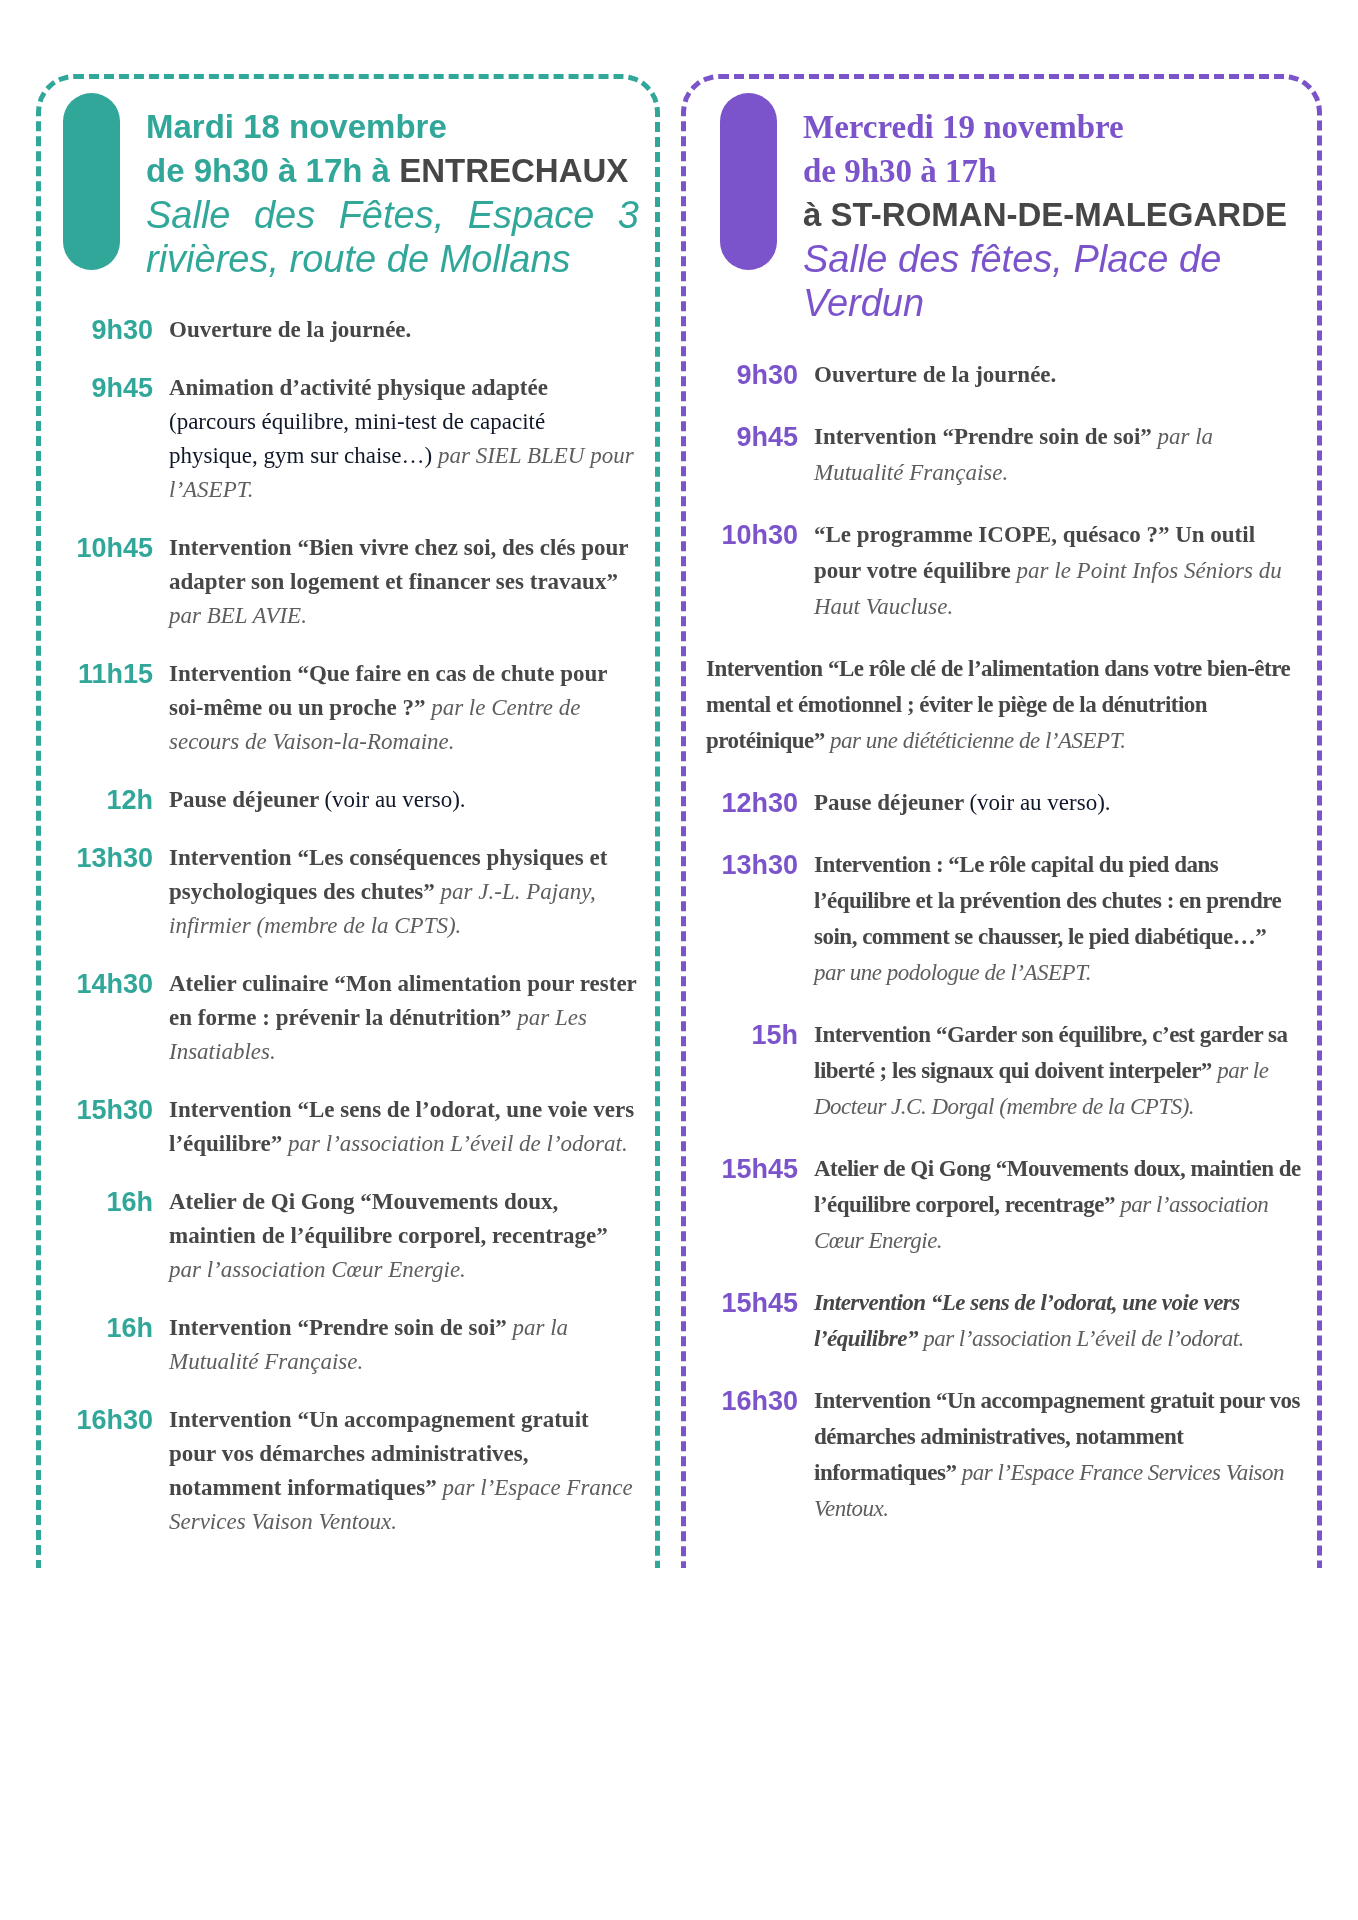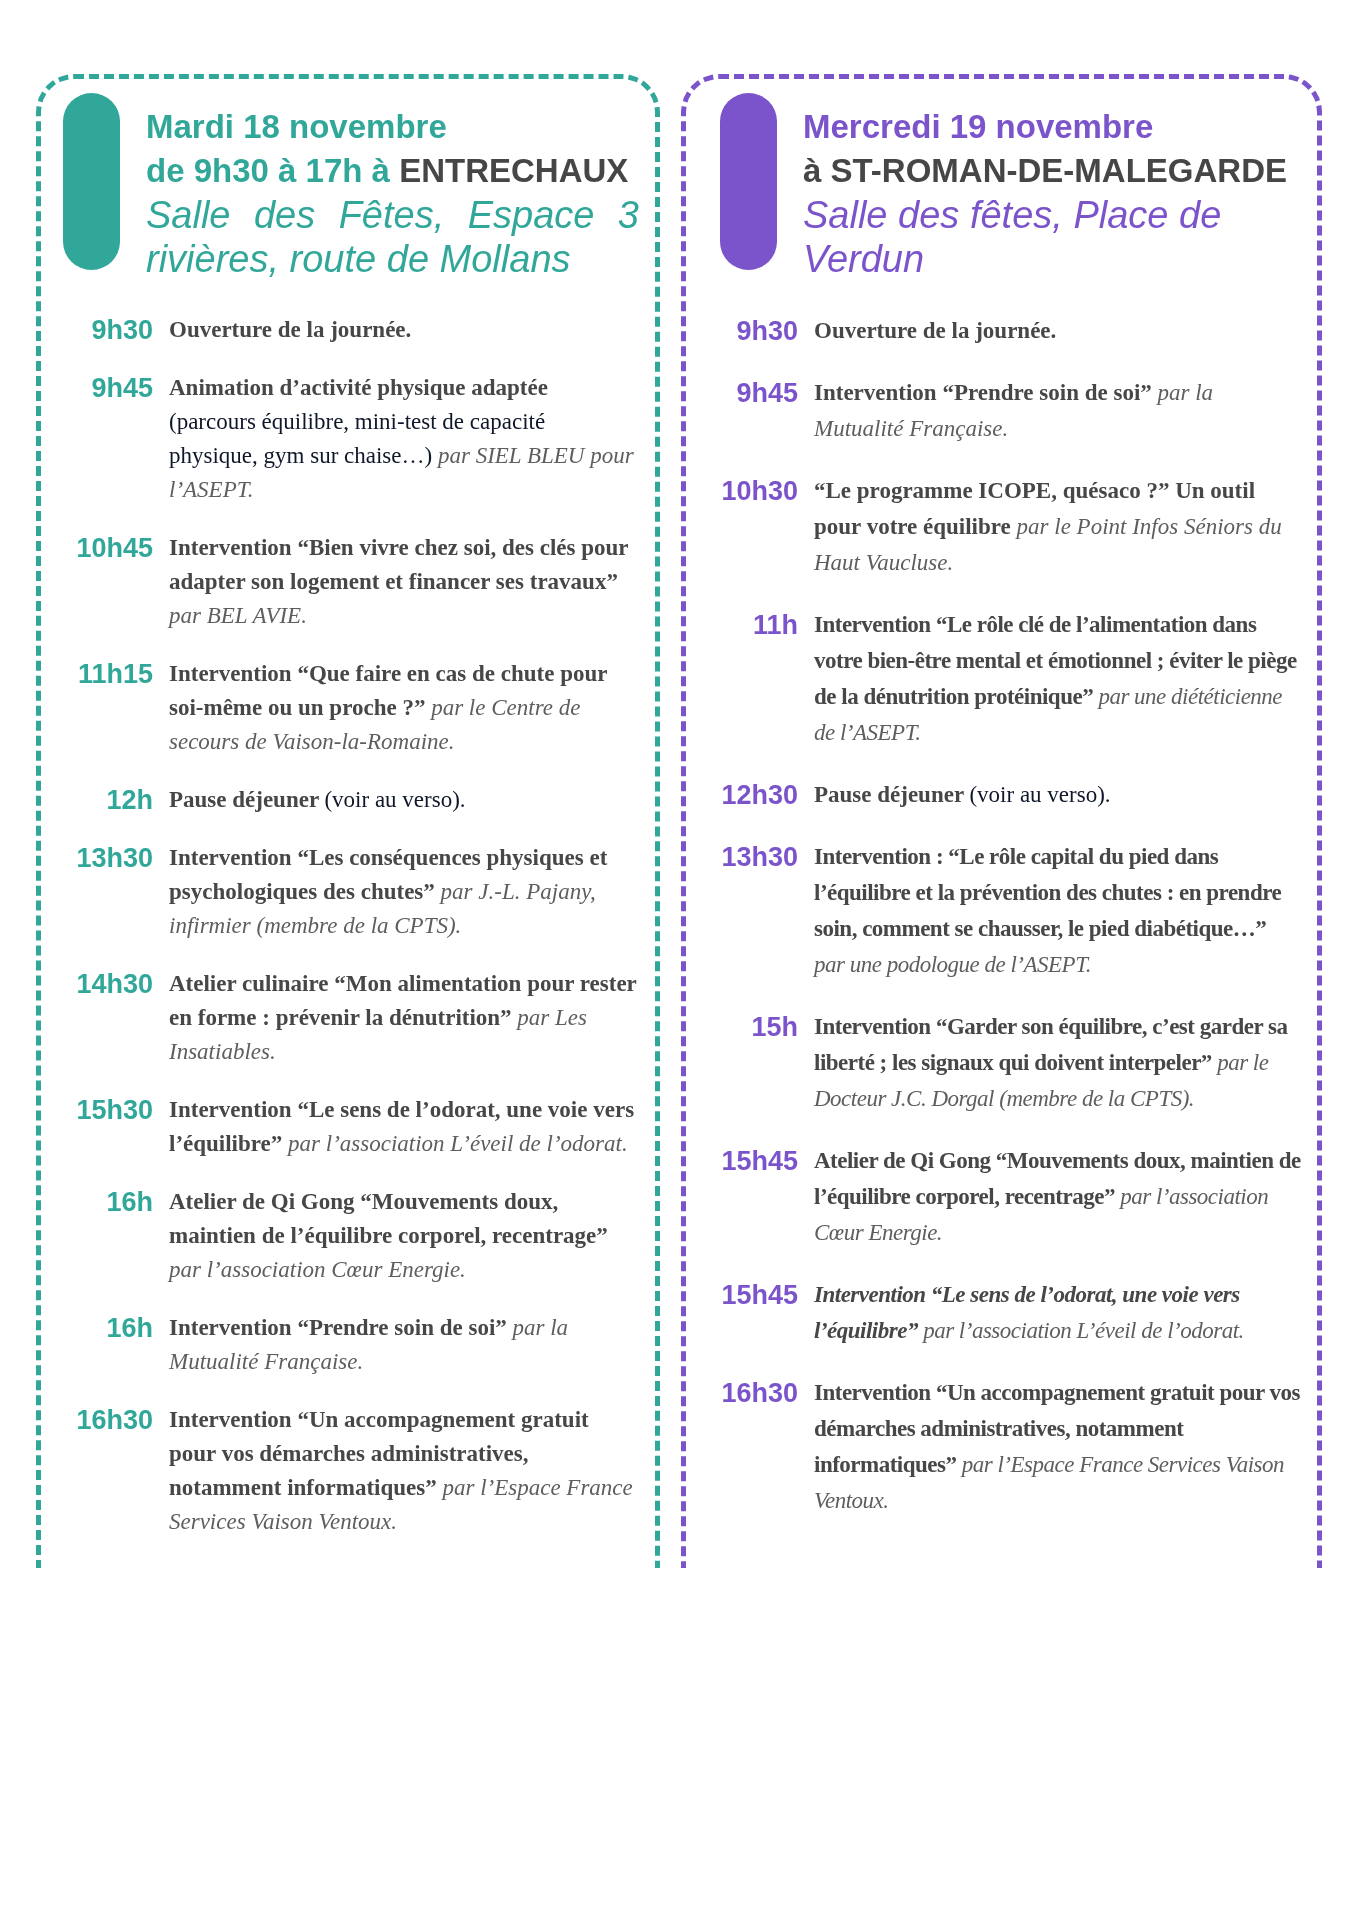--- a/index.html
+++ b/index.html
@@ -17,21 +17,21 @@
   .card-left  { left:36px;  width:624px; border-color:var(--accent0,#31a79a); }
   .card-right { left:681px; width:641px; border-color:var(--accent1,#7b54cb); }
 
   .card-header { display:flex; align-items:flex-start; }
   .pill { flex:none; width:57px; height:177px; border-radius:29px; margin-left:2px; }
   .card-left  .pill { background:var(--accent0,#31a79a); }
   .card-right .pill { background:var(--accent1,#7b54cb); margin-left:14px; }
   .header-text { margin-left:26px; padding-top:12px; flex:1 1 auto; }
   .title-line { font-size:33px; font-weight:bold; line-height:44px; }
   .card-left  .accent { color:var(--accent0,#31a79a); }
-  .card-right .accent { color:var(--accent1,#7b54cb); }
+  .card-right .accent { color:var(--accent1,#7b54cb);font-family:Liberation Serif, serif; }
   .place { color:#464646; }
   .venue { font-size:38px; font-style:italic; line-height:44px; }
   .card-left  .venue { color:var(--accent0,#31a79a); text-align:justify; }
   .card-right .venue { color:var(--accent1,#7b54cb); }
 
   .events { display:flex; flex-direction:column; gap:24px; margin-top:32px; }
   .card-right .events { gap:26px; }
   .event { display:flex; gap:16px; }
   .time {
     flex:none; width:92px; text-align:right;
@@ -116,39 +116,39 @@
           <p class="body"><span class="seg-b">Intervention “Un accompagnement gratuit pour vos démarches administratives, notamment informatiques” </span><span class="seg-i">par l’Espace France Services Vaison Ventoux.</span></p>
         </div>
       </div>
   </section>
 
   <section class="card card-right">
     <header class="card-header">
       <div class="pill"></div>
       <div class="header-text">
         <div class="title-line accent">Mercredi 19 novembre</div>
+        <div class="title-line accent">de 9h30 à 17h</div>
         <div class="title-line place">à ST-ROMAN-DE-MALEGARDE</div>
         <div class="venue">Salle des fêtes, Place de Verdun</div>
       </div>
     </header>
     <div class="events" id="events-1">
         <div class="event">
           <div class="time">9h30</div>
           <p class="body"><span class="seg-b">Ouverture de la journée.</span></p>
         </div>
         <div class="event">
           <div class="time">9h45</div>
           <p class="body"><span class="seg-b">Intervention “Prendre soin de soi” </span><span class="seg-i">par la Mutualité Française.</span></p>
         </div>
         <div class="event">
           <div class="time">10h30</div>
           <p class="body"><span class="seg-b">“Le programme ICOPE, quésaco ?” Un outil pour votre équilibre </span><span class="seg-i">par le Point Infos Séniors du Haut Vaucluse.</span></p>
         </div>
         <div class="event">
-          <div class="time">11h</div>
           <p class="body condensed"><span class="seg-b">Intervention “Le rôle clé de l’alimentation dans votre bien-être mental et émotionnel ; éviter le piège de la dénutrition protéinique” </span><span class="seg-i">par une diététicienne de l’ASEPT.</span></p>
         </div>
         <div class="event">
           <div class="time">12h30</div>
           <p class="body"><span class="seg-b">Pause déjeuner </span><span class="seg-r">(voir au verso).</span></p>
         </div>
         <div class="event">
           <div class="time">13h30</div>
           <p class="body condensed"><span class="seg-b">Intervention : “Le rôle capital du pied dans l’équilibre et la prévention des chutes : en prendre soin, comment se chausser, le pied diabétique…” </span><span class="seg-i">par une podologue de l’ASEPT.</span></p>
         </div>

